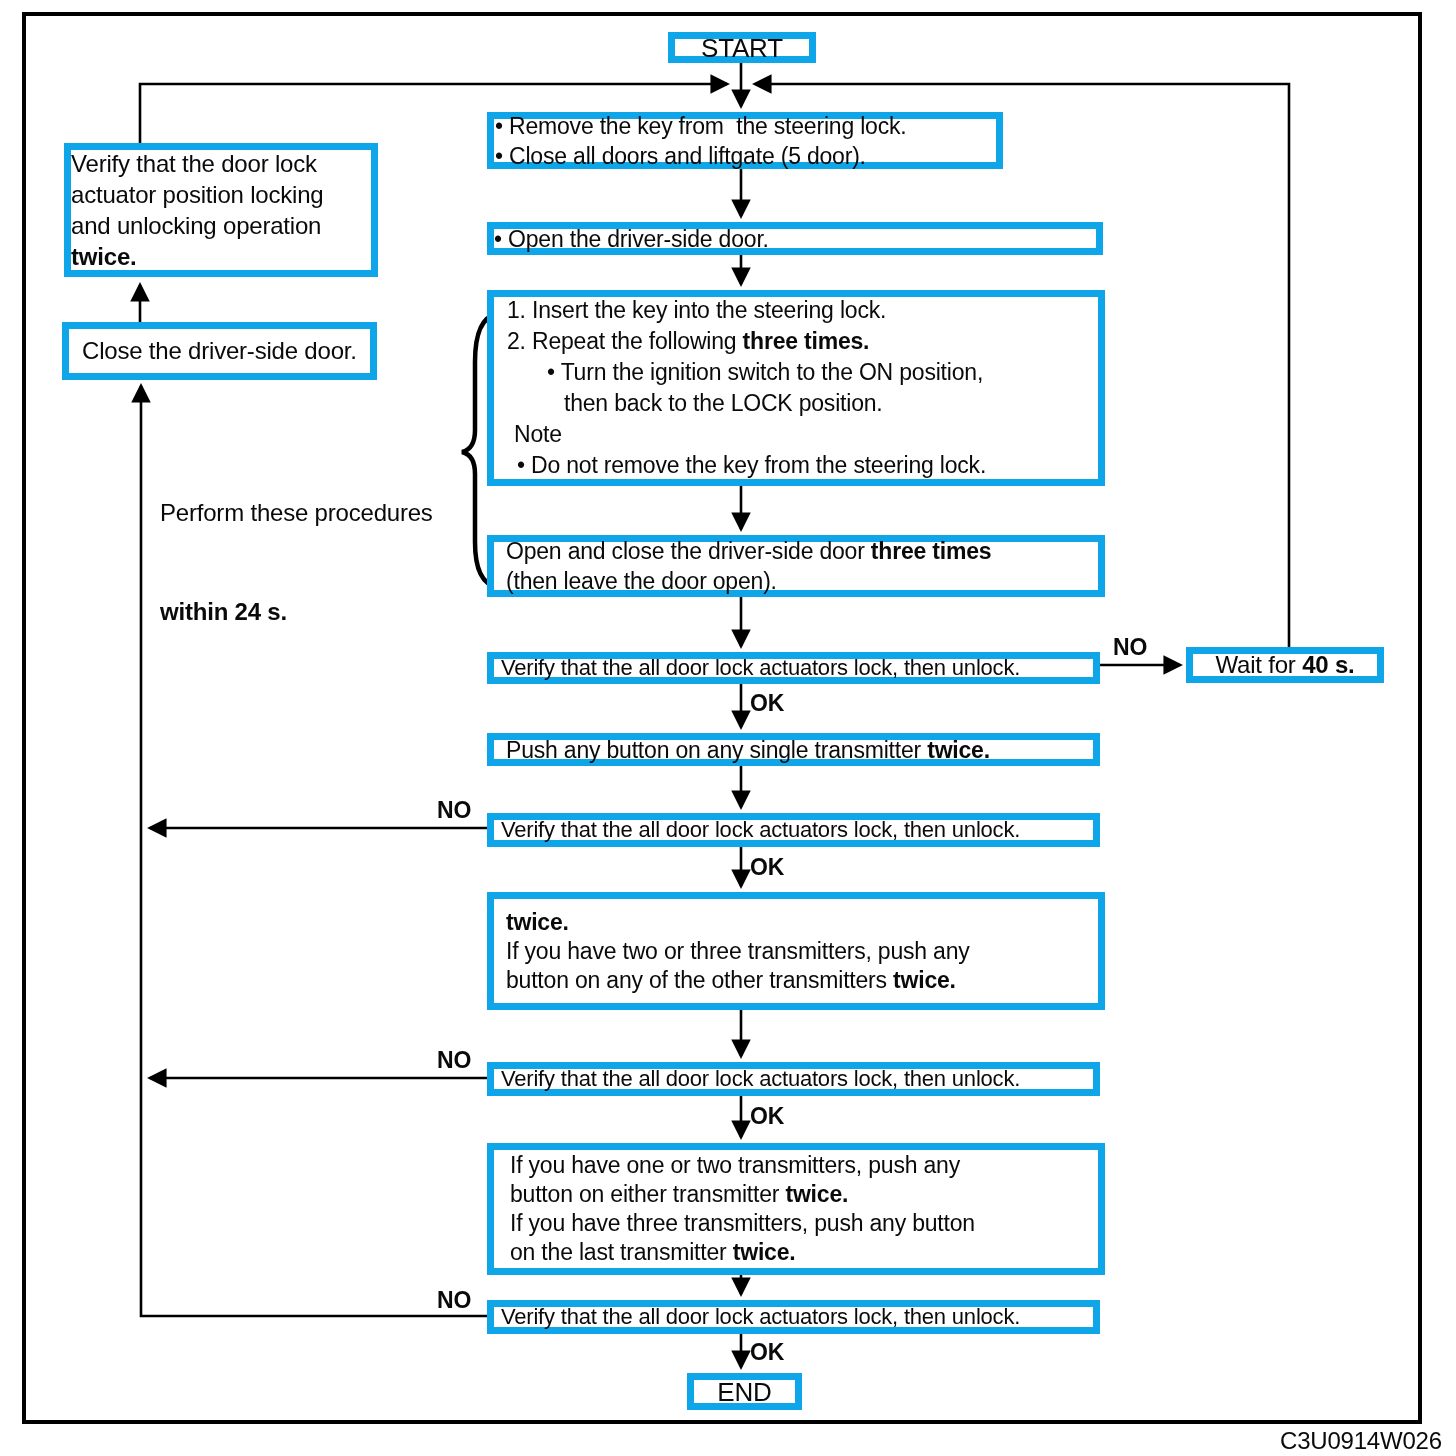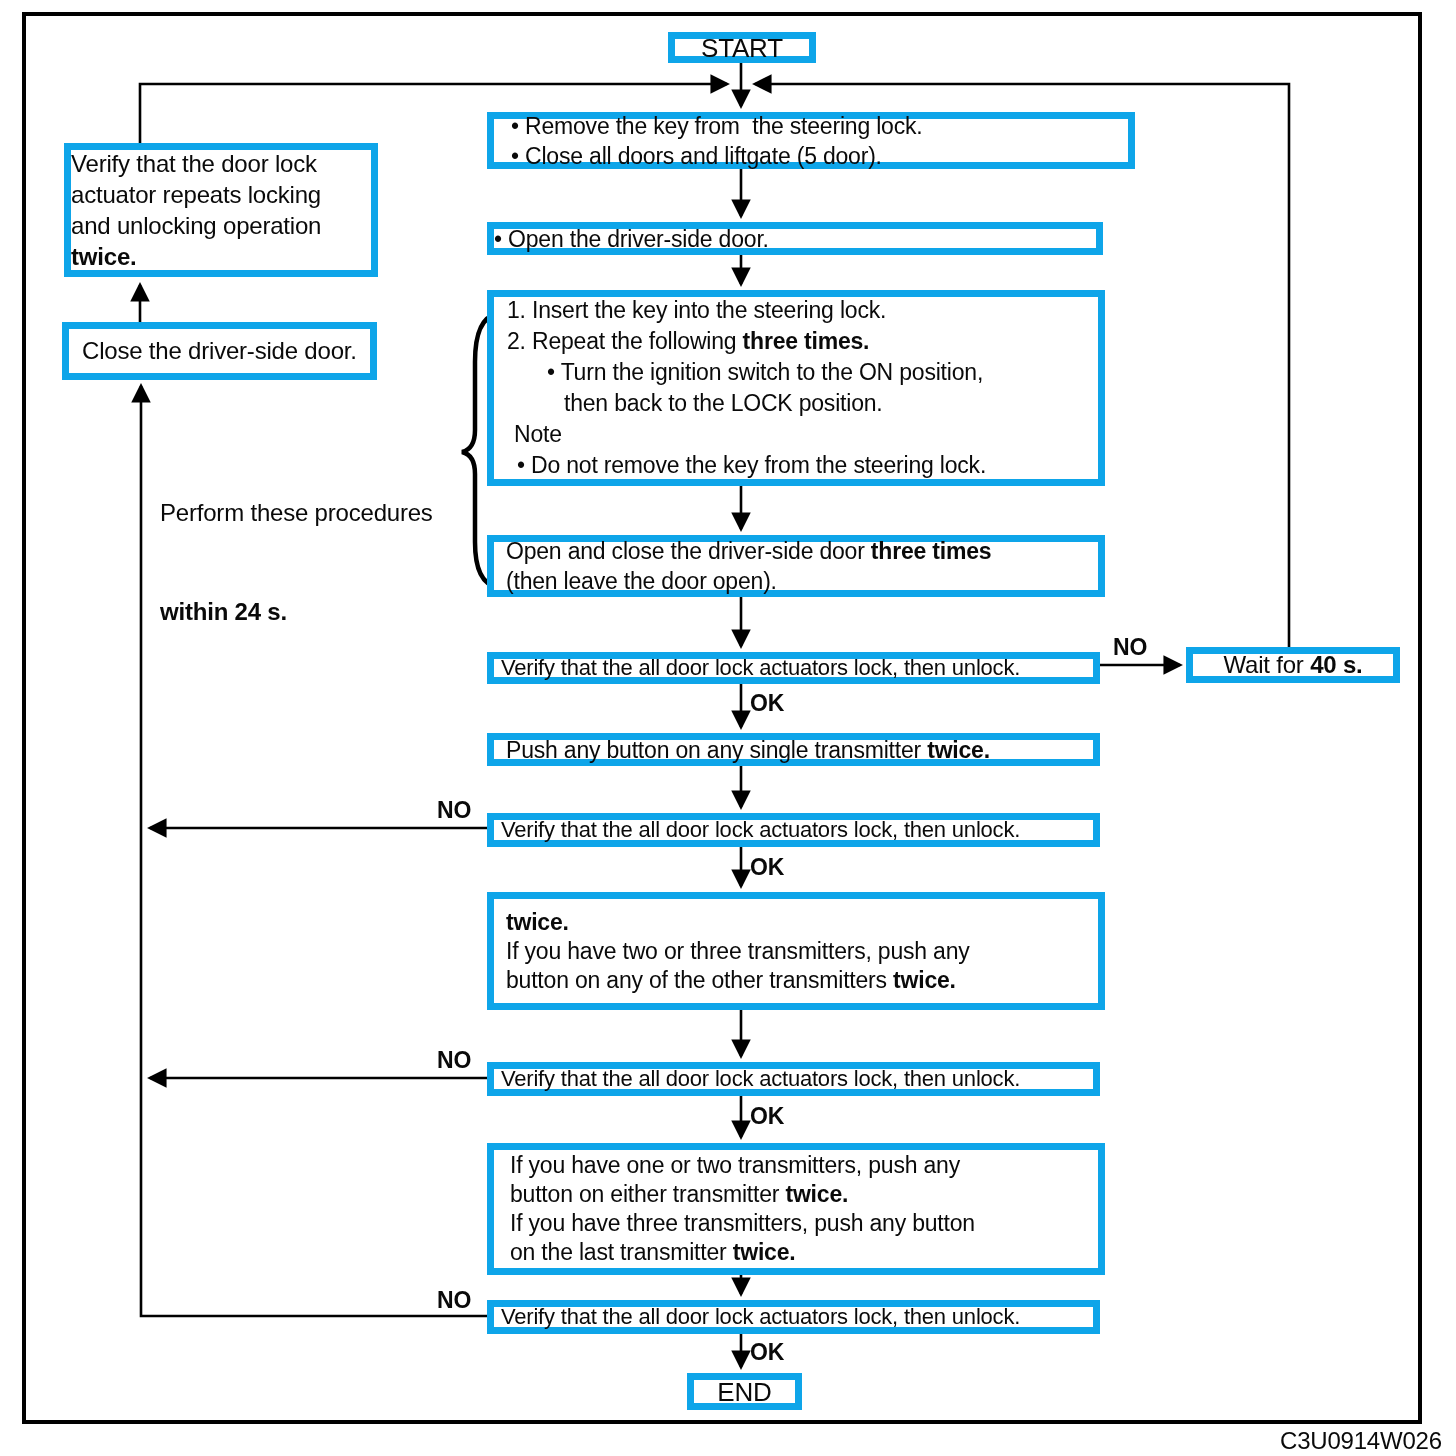--- a/index.html
+++ b/index.html
@@ -72,35 +72,35 @@
   <div class="box terminal" style="left:668px;top:32px;width:148px;height:31px">
     <div class="ln">START</div>
   </div>
 
   <div class="box terminal" style="left:687px;top:1373px;width:115px;height:37px">
     <div class="ln">END</div>
   </div>
 
   <div class="box" style="left:64px;top:143px;width:314px;height:134px;font-size:24px;line-height:31px">
     <div class="ln"><span>Verify that the door lock</span></div>
-    <div class="ln"><span>actuator repeats locking</span></div>
+    <div class="ln"><span>actuator position locking</span></div>
     <div class="ln"><span>and unlocking operation</span></div>
     <div class="ln"><b>twice.</b></div>
   </div>
 
   <div class="box" style="left:62px;top:322px;width:315px;height:58px;padding-left:13px;font-size:24px">
     <div class="ln"><span>Close the driver-side door.</span></div>
   </div>
 
   <div class="note" style="left:160px;top:430px">
     <div class="ln"><span>Perform these procedures</span></div>
     <div class="ln"><b>within 24 s.</b></div>
   </div>
 
-  <div class="box" style="left:487px;top:112px;width:648px;height:57px;padding-left:17px">
+  <div class="box" style="left:487px;top:112px;width:516px;height:57px;padding-left:1px">
     <div class="ln"><span>• Remove the key from  the steering lock.</span></div>
     <div class="ln"><span>• Close all doors and liftgate (5 door).</span></div>
   </div>
 
   <div class="box" style="left:487px;top:222px;width:616px;height:33px;">
     <div class="ln"><span>• Open the driver-side door.</span></div>
   </div>
 
   <div class="box" style="left:487px;top:290px;width:618px;height:196px;font-size:23px;line-height:31px">
     <div class="ln" style="padding-left:13px"><span>1. Insert the key into the steering lock.</span></div>
@@ -113,21 +113,21 @@
 
   <div class="box" style="left:487px;top:535px;width:618px;height:62px;padding-left:12px">
     <div class="ln"><span>Open and close the driver-side door </span><b>three times</b></div>
     <div class="ln"><span>(then leave the door open).</span></div>
   </div>
 
   <div class="box" style="left:487px;top:652px;width:613px;height:32px;padding-left:7px;font-size:22px">
     <div class="ln"><span>Verify that the all door lock actuators lock, then unlock.</span></div>
   </div>
 
-  <div class="box" style="left:1186px;top:647px;width:214px;height:36px;align-items:center;font-size:24px">
+  <div class="box" style="left:1186px;top:647px;width:198px;height:36px;align-items:center;font-size:24px">
     <div class="ln"><span>Wait for </span><b>40 s.</b></div>
   </div>
 
   <div class="box" style="left:487px;top:733px;width:613px;height:33px;padding-left:12px">
     <div class="ln"><span>Push any button on any single transmitter </span><b>twice.</b></div>
   </div>
 
   <div class="box" style="left:487px;top:813px;width:613px;height:34px;padding-left:7px;font-size:22px">
     <div class="ln"><span>Verify that the all door lock actuators lock, then unlock.</span></div>
   </div>

